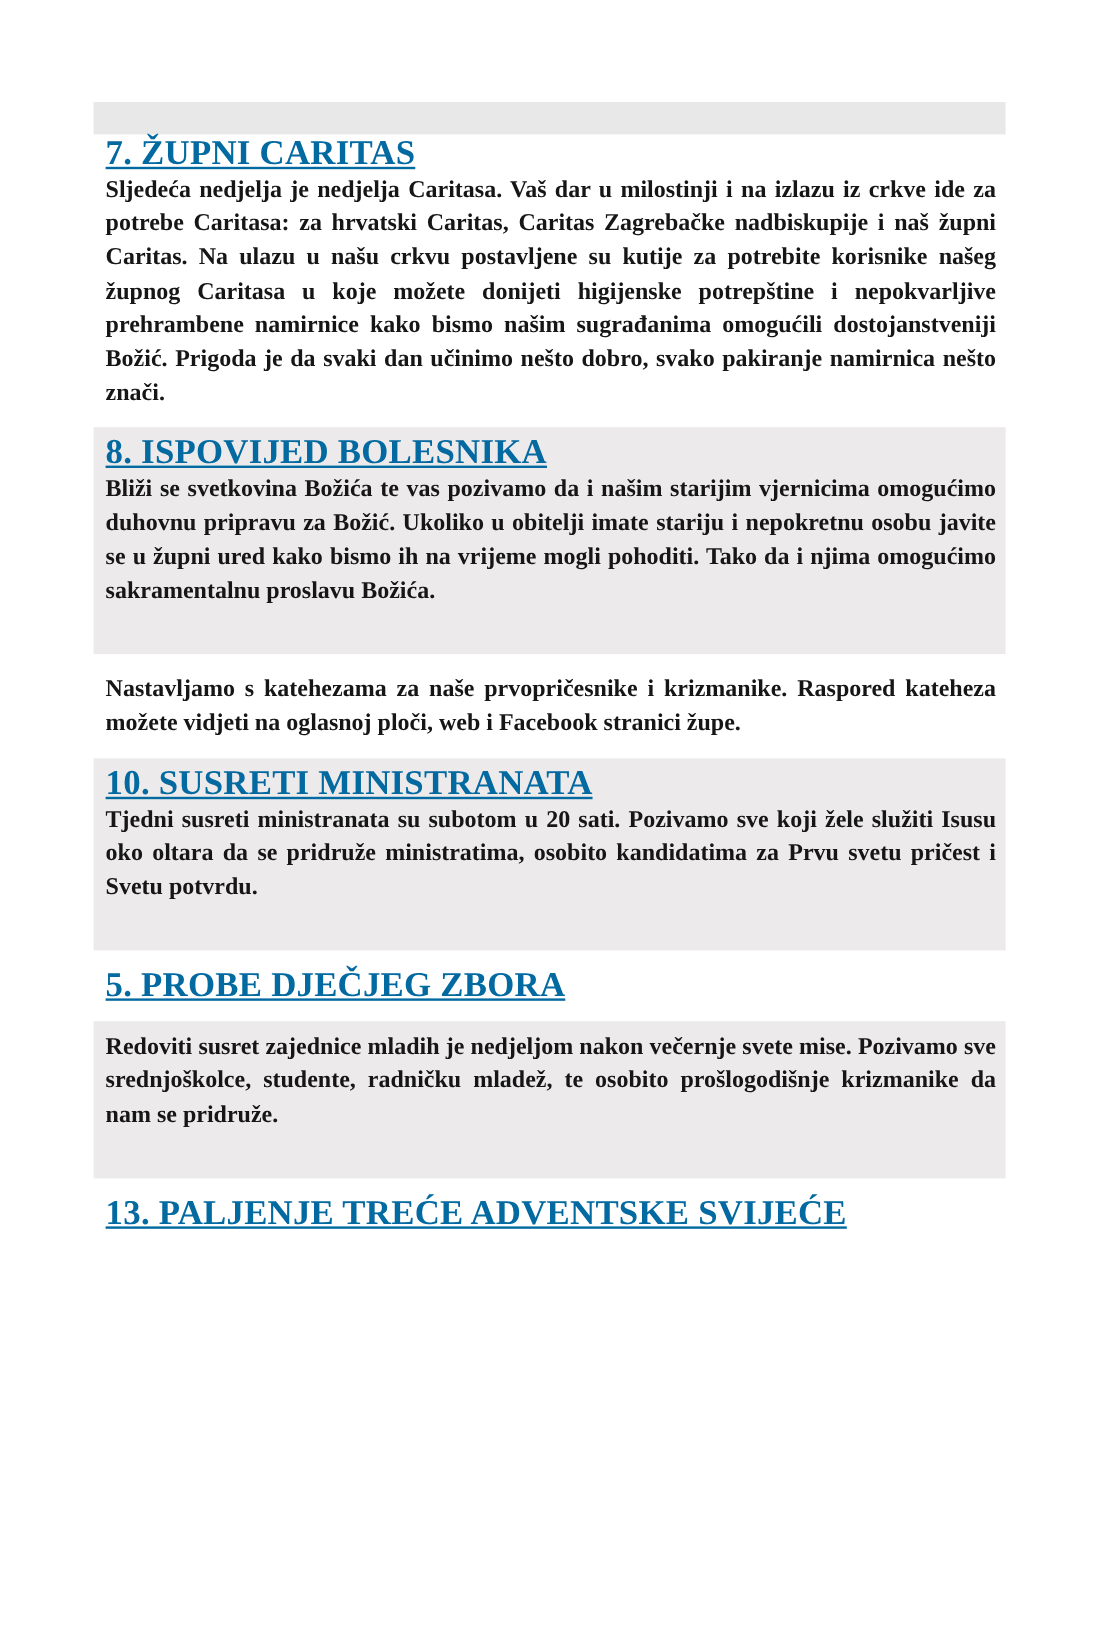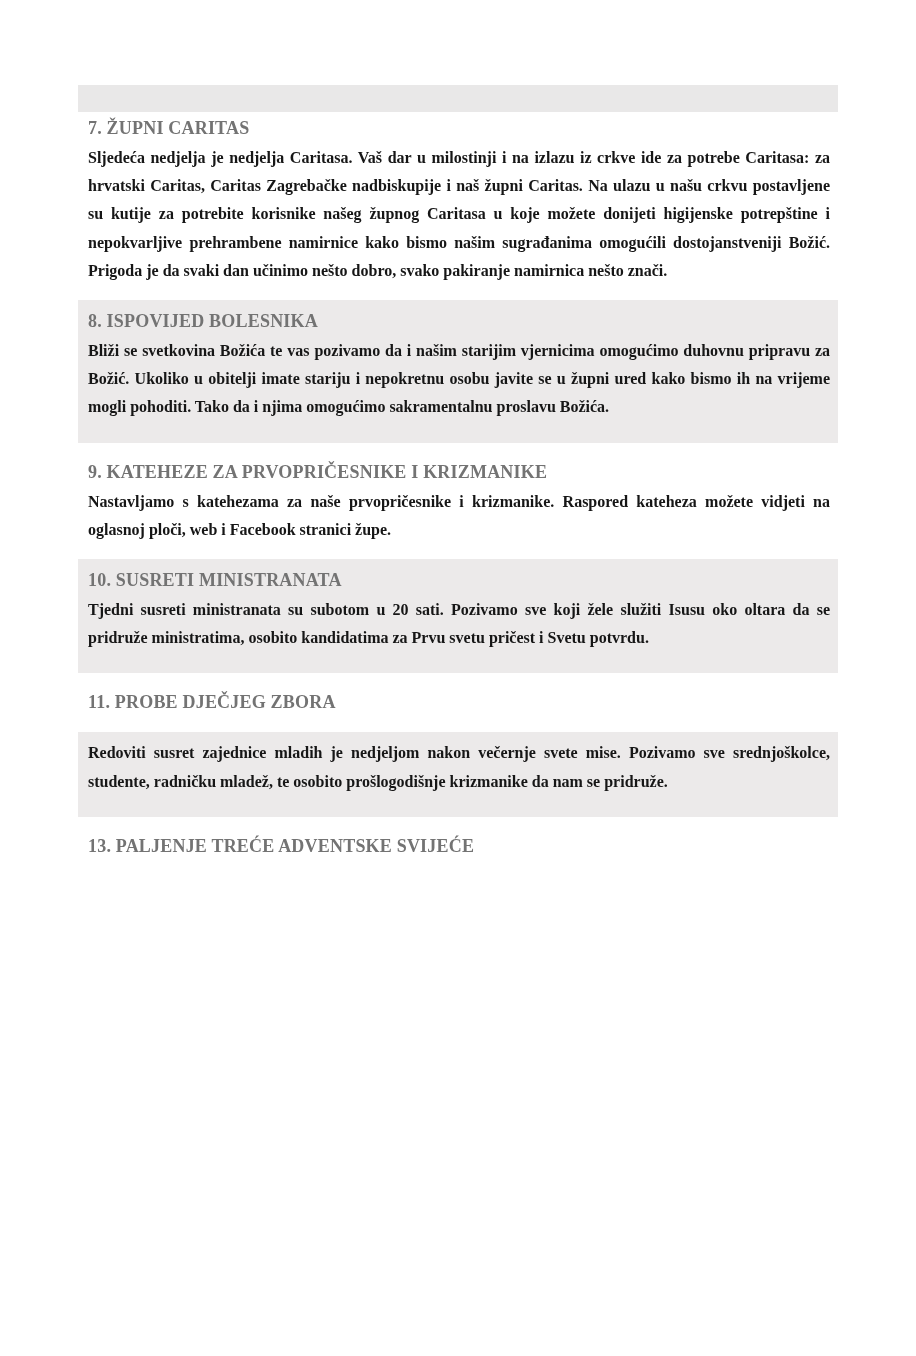--- a/index.html
+++ b/index.html
@@ -23,36 +23,37 @@
   .top-band {
     height: 27px;
     background: #e9e8e8;
     margin-bottom: 2px;
   }
   .section {
     margin-bottom: 15px;
   }
   .section.shaded {
     background: #eceaea;
-    padding: 7px 8px 21px 10px;
+    padding: 7px 8px 39px 10px;
   }
   .section.plain {
     padding: 0 8px 0 10px;
   }
   .section h2 {
     margin: 0 0 1px 0;
-    font-size: 18px;
+    font-size: 29px;
     line-height: 29px;
     font-weight: bold;
-    color: #737373;
+    color: #0369a1;
     letter-spacing: 0.2px;
+    text-decoration: underline;
   }
   .section p {
     margin: 0;
-    font-size: 16px;
+    font-size: 20px;
     line-height: 28.2px;
     font-weight: bold;
     color: #161616;
     text-align: justify;
   }
 </style>
 </head>
 <body>
 
 <div class="page">
@@ -63,31 +64,30 @@
     <h2>7.  ŽUPNI CARITAS</h2>
     <p>Sljedeća nedjelja je nedjelja Caritasa. Vaš dar u milostinji i na izlazu iz crkve ide za potrebe Caritasa: za hrvatski Caritas, Caritas Zagrebačke nadbiskupije i naš župni Caritas.  Na ulazu u našu crkvu postavljene su kutije za potrebite korisnike našeg župnog Caritasa u koje možete donijeti higijenske potrepštine i nepokvarljive prehrambene namirnice kako bismo našim sugrađanima omogućili dostojanstveniji Božić. Prigoda je da svaki dan učinimo nešto dobro, svako pakiranje namirnica nešto znači.</p>
   </section>
 
   <section class="section shaded">
     <h2>8.  ISPOVIJED BOLESNIKA</h2>
     <p>Bliži se svetkovina Božića te vas pozivamo da i našim starijim vjernicima omogućimo duhovnu pripravu za Božić. Ukoliko u obitelji imate stariju i nepokretnu osobu javite se u župni ured kako bismo ih na vrijeme mogli pohoditi. Tako da i njima omogućimo sakramentalnu proslavu Božića.</p>
   </section>
 
   <section class="section plain">
-    <h2>9. KATEHEZE ZA PRVOPRIČESNIKE I KRIZMANIKE</h2>
     <p>Nastavljamo s katehezama za naše prvopričesnike i krizmanike. Raspored kateheza možete vidjeti na oglasnoj ploči, web i Facebook stranici župe.</p>
   </section>
 
   <section class="section shaded">
     <h2>10.  SUSRETI MINISTRANATA</h2>
     <p>Tjedni susreti ministranata su subotom u 20 sati. Pozivamo sve koji žele služiti Isusu oko oltara da se pridruže ministratima, osobito kandidatima za Prvu svetu pričest i Svetu potvrdu.</p>
   </section>
 
   <section class="section plain">
-    <h2>11. PROBE DJEČJEG ZBORA</h2>
+    <h2>5. PROBE DJEČJEG ZBORA</h2>
   </section>
 
   <section class="section shaded">
     <p>Redoviti susret zajednice mladih je nedjeljom nakon večernje svete mise. Pozivamo sve srednjoškolce, studente, radničku mladež, te osobito prošlogodišnje krizmanike da nam se pridruže.</p>
   </section>
 
   <section class="section plain">
     <h2>13. PALJENJE TREĆE ADVENTSKE SVIJEĆE</h2>
   </section>
 

